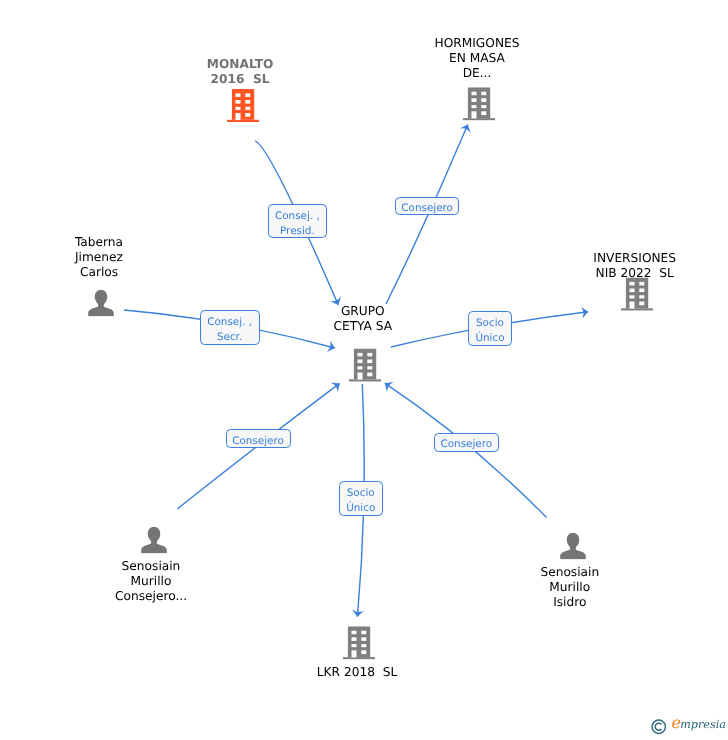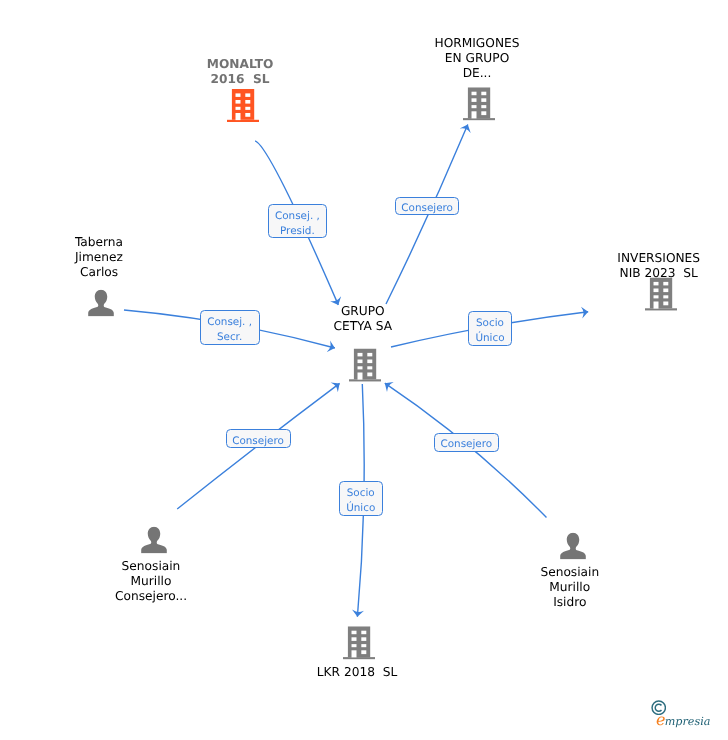--- a/index.html
+++ b/index.html
@@ -65,21 +65,21 @@
             <rect x="8.5" y="4.4" width="5.0" height="3.5"></rect>
             <rect x="18.3" y="4.4" width="5.0" height="3.5"></rect>
             <rect x="8.5" y="11.0" width="5.0" height="3.6"></rect>
             <rect x="18.3" y="11.0" width="5.0" height="3.6"></rect>
             <rect x="8.5" y="17.8" width="5.0" height="3.1"></rect>
             <rect x="18.3" y="17.8" width="5.0" height="3.1"></rect>
             <rect x="8.5" y="24.0" width="5.0" height="7.1"></rect>
             <rect x="18.3" y="24.0" width="5.0" height="3.8"></rect>
           </g>
         </svg>
-        <div class="caption" style="transform: translateX(calc(-50% - 1.6px)) translateZ(0px); bottom: 39.4px;"><div>HORMIGONES</div><div>EN GRUPO</div><div>DE...</div></div>
+        <div class="caption" style="transform: translateX(calc(-50% - 1.6px)) translateZ(0px); bottom: 39.4px;"><div>HORMIGONES</div><div>EN MASA</div><div>DE...</div></div>
       </div>
       <div class="node" style="left: 101px; top: 303px; width: 27px; height: 27px;">
         <svg class="node-icon" width="27" height="27" viewBox="0 0 27 27" fill="#757575">
           <path d="M13.5 0.2C9.75 0.2 7.25 3.25 7.25 7.1c0 2.45 0.95 5.05 2.5 6.55 0.85 0.85 1.0 1.5 1.0 2.3 0 1.0-0.8 1.45-2.05 1.8C4.3 19.05 0.7 20.55 0.7 23.6V26.8h25.6v-3.2c0-3.05-3.6-4.55-8.0-5.65-1.25-0.35-2.05-0.8-2.05-1.8 0-0.8 0.15-1.45 1.0-2.3 1.55-1.5 2.5-4.1 2.5-6.55C19.75 3.25 17.25 0.2 13.5 0.2z"></path>
         </svg>
         <div class="caption" style="transform: translateX(calc(-50% - 2px)) translateZ(0px); bottom: 37.5px;"><div>Taberna</div><div>Jimenez</div><div>Carlos</div></div>
       </div>
       <div class="node" style="left: 364.6px; top: 360.6px; width: 32px; height: 25px;">
         <svg class="node-icon" width="32" height="33.4" viewBox="0 0 32 33.4" fill="#7f7f7f">
           <rect x="0" y="30.8" width="32" height="2.6"></rect>
@@ -90,36 +90,36 @@
             <rect x="8.5" y="11.0" width="5.0" height="3.6"></rect>
             <rect x="18.3" y="11.0" width="5.0" height="3.6"></rect>
             <rect x="8.5" y="17.8" width="5.0" height="3.1"></rect>
             <rect x="18.3" y="17.8" width="5.0" height="3.1"></rect>
             <rect x="8.5" y="24.0" width="5.0" height="7.1"></rect>
             <rect x="18.3" y="24.0" width="5.0" height="3.8"></rect>
           </g>
         </svg>
         <div class="caption" style="transform: translateX(calc(-50% - 1.8px)) translateZ(0px); bottom: 39.7px;"><div>GRUPO</div><div>CETYA SA</div></div>
       </div>
-      <div class="node" style="left: 661px; top: 298.9px; width: 32px; height: 43px;">
+      <div class="node" style="left: 637px; top: 298.9px; width: 32px; height: 43px;">
         <svg class="node-icon" width="32" height="33.4" viewBox="0 0 32 33.4" fill="#7f7f7f">
           <rect x="0" y="30.8" width="32" height="2.6"></rect>
           <rect x="4.9" y="0" width="22.3" height="30.8"></rect>
           <g fill="#ffffff">
             <rect x="8.5" y="4.4" width="5.0" height="3.5"></rect>
             <rect x="18.3" y="4.4" width="5.0" height="3.5"></rect>
             <rect x="8.5" y="11.0" width="5.0" height="3.6"></rect>
             <rect x="18.3" y="11.0" width="5.0" height="3.6"></rect>
             <rect x="8.5" y="17.8" width="5.0" height="3.1"></rect>
             <rect x="18.3" y="17.8" width="5.0" height="3.1"></rect>
             <rect x="8.5" y="24.0" width="5.0" height="7.1"></rect>
             <rect x="18.3" y="24.0" width="5.0" height="3.8"></rect>
           </g>
         </svg>
-        <div class="caption" style="transform: translateX(calc(-50% - 2.3px)) translateZ(0px); bottom: 39.7px;"><div>INVERSIONES</div><div>NIB 2023  SL</div></div>
+        <div class="caption" style="transform: translateX(calc(-50% - 2.3px)) translateZ(0px); bottom: 39.7px;"><div>INVERSIONES</div><div>NIB 2022  SL</div></div>
       </div>
       <div class="node" style="left: 154.1px; top: 539.5px; width: 27px; height: 27px;">
         <svg class="node-icon" width="27" height="27" viewBox="0 0 27 27" fill="#757575">
           <path d="M13.5 0.2C9.75 0.2 7.25 3.25 7.25 7.1c0 2.45 0.95 5.05 2.5 6.55 0.85 0.85 1.0 1.5 1.0 2.3 0 1.0-0.8 1.45-2.05 1.8C4.3 19.05 0.7 20.55 0.7 23.6V26.8h25.6v-3.2c0-3.05-3.6-4.55-8.0-5.65-1.25-0.35-2.05-0.8-2.05-1.8 0-0.8 0.15-1.45 1.0-2.3 1.55-1.5 2.5-4.1 2.5-6.55C19.75 3.25 17.25 0.2 13.5 0.2z"></path>
         </svg>
         <div class="caption" style="transform: translateX(calc(-50% - 3.1px)) translateZ(0px); top: 32.3px;"><div>Senosiain</div><div>Murillo</div><div>Consejero...</div></div>
       </div>
       <div class="node" style="left: 572.8px; top: 546px; width: 27px; height: 27px;">
         <svg class="node-icon" width="27" height="27" viewBox="0 0 27 27" fill="#757575">
           <path d="M13.5 0.2C9.75 0.2 7.25 3.25 7.25 7.1c0 2.45 0.95 5.05 2.5 6.55 0.85 0.85 1.0 1.5 1.0 2.3 0 1.0-0.8 1.45-2.05 1.8C4.3 19.05 0.7 20.55 0.7 23.6V26.8h25.6v-3.2c0-3.05-3.6-4.55-8.0-5.65-1.25-0.35-2.05-0.8-2.05-1.8 0-0.8 0.15-1.45 1.0-2.3 1.55-1.5 2.5-4.1 2.5-6.55C19.75 3.25 17.25 0.2 13.5 0.2z"></path>
@@ -146,20 +146,20 @@
     </div>
   <div id="labels">
       <div class="elabel" style="left: 267.5px; top: 204px; width: 59.8px; height: 34.3px;"><div>Consej. ,</div><div>Presid.</div></div>
       <div class="elabel" style="left: 394.8px; top: 196.8px; width: 64.7px; height: 18.2px;"><div>Consejero</div></div>
       <div class="elabel" style="left: 199.6px; top: 310.3px; width: 60px; height: 34.4px;"><div>Consej. ,</div><div>Secr.</div></div>
       <div class="elabel" style="left: 468.2px; top: 311px; width: 43.6px; height: 34.5px;"><div>Socio</div><div>Único</div></div>
       <div class="elabel" style="left: 225.5px; top: 429.3px; width: 65px; height: 18.3px;"><div>Consejero</div></div>
       <div class="elabel" style="left: 433.8px; top: 432.5px; width: 65px; height: 19.2px;"><div>Consejero</div></div>
       <div class="elabel" style="left: 338.9px; top: 481.1px; width: 43.7px; height: 34.5px;"><div>Socio</div><div>Único</div></div>
     </div>
-  <div class="logo" id="logo" style="left: 650.5px; top: 699px; flex-direction: column;">
+  <div class="logo" id="logo" style="left: 650.5px; top: 718px;">
       <svg width="15.5" height="15.5" viewBox="0 0 16 16" style="display:block;margin-top:0.6px;">
         <circle cx="8" cy="8" r="6.9" fill="none" stroke="#2d6d7f" stroke-width="1.5"></circle>
         <path d="M10.85 5.55A4.0 4.0 0 0 0 8 4.35 3.65 3.65 0 0 0 8 11.65 4.0 4.0 0 0 0 10.85 10.45" fill="none" stroke="#2d6d7f" stroke-width="1.5" stroke-linecap="butt"></path>
       </svg>
       <span class="wordmark"><span style="color:#f5801f;font-size:16px;font-weight:normal;">e</span><span style="color:#1d5f73;font-size:11.2px;margin-left:-0.8px;">mpresia</span></span>
     </div>
 </div>
 
 </body></html>

